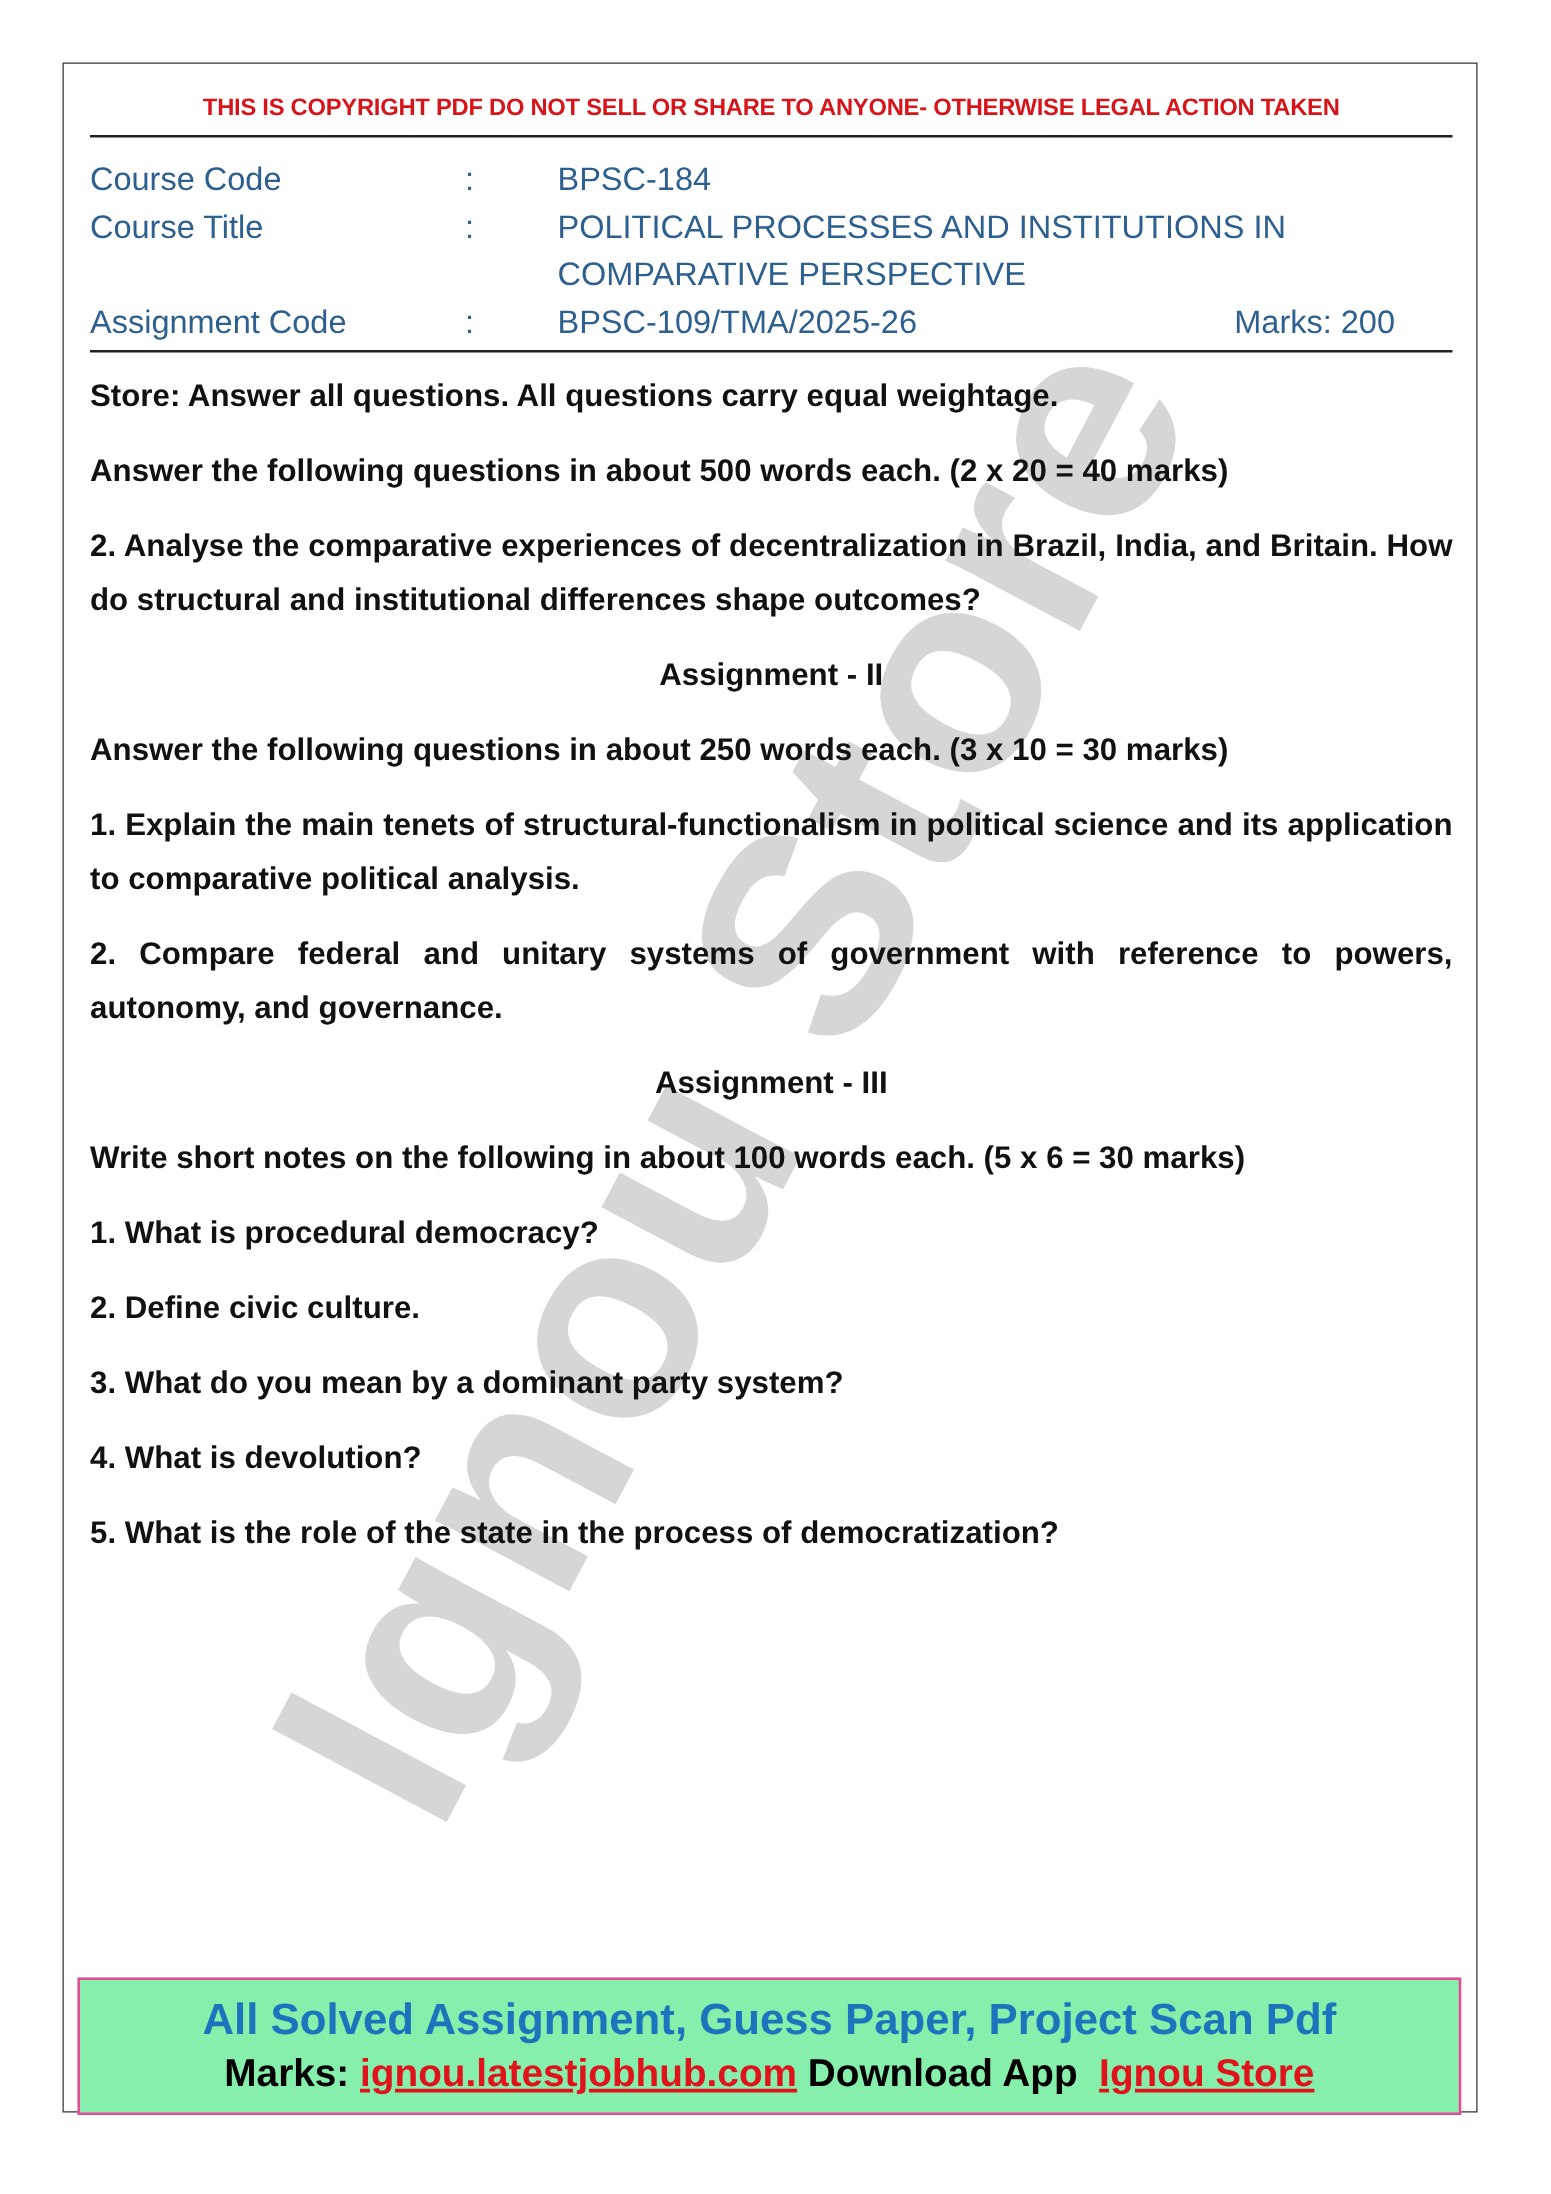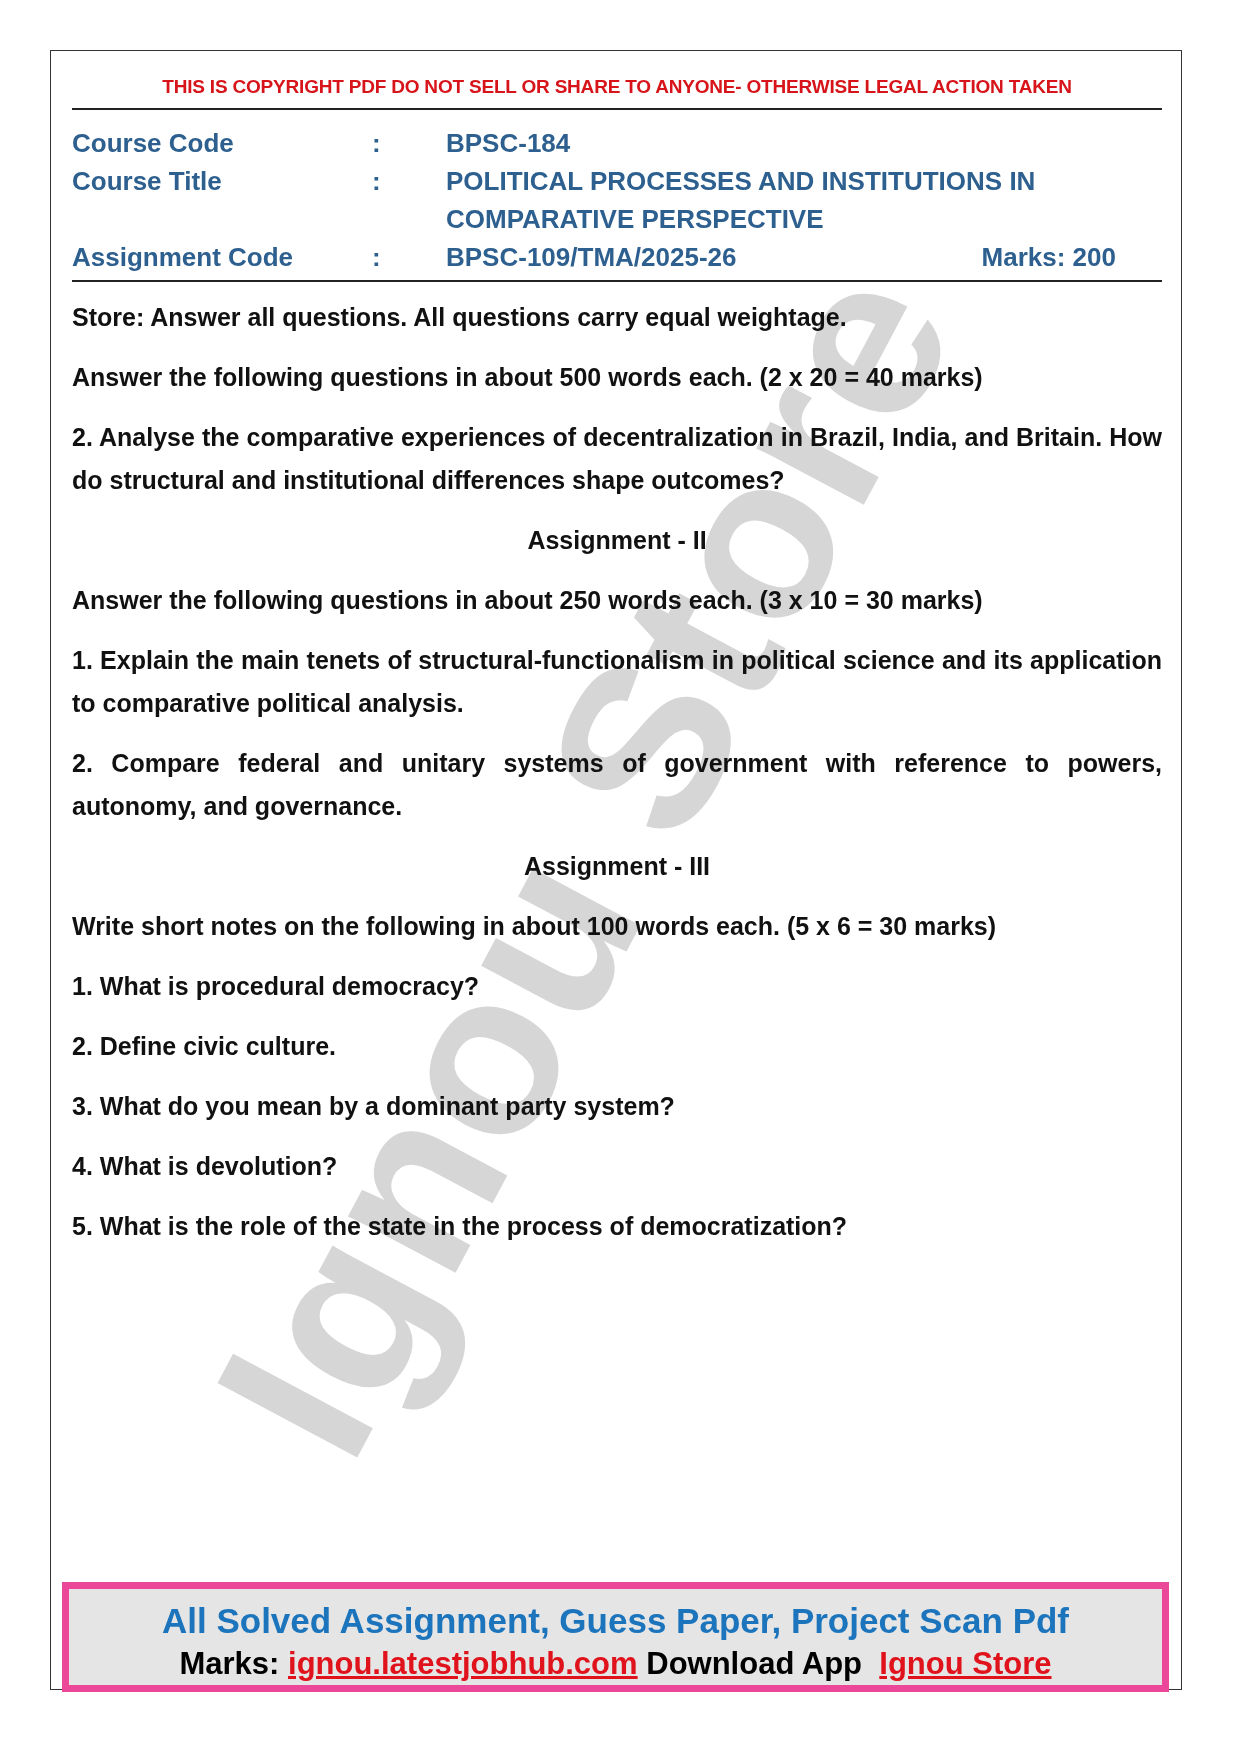--- a/index.html
+++ b/index.html
@@ -53,21 +53,21 @@
       letter-spacing: -0.2px;
     }
     .rule {
       height: 0;
       border-top: 2px solid #222;
       margin: 10px 0 0 0;
     }
     .meta {
       margin-top: 14px;
       color: #2d5f8f;
-      font-weight: bold;
+      font-weight: normal;
       font-size: 26px;
       line-height: 38px;
     }
     .meta-row {
       display: flex;
       position: relative;
     }
     .meta-label {
       width: 300px;
       flex: 0 0 300px;
@@ -103,23 +103,23 @@
       text-align: center;
       margin-top: 17px;
     }
     .gap { margin-top: 17px; }
     .footer-box {
       position: absolute;
       left: 62px;
       top: 1582px;
       width: 1107px;
       height: 110px;
-      border: 7px solid #ec4899;
+      border: 2px solid #ec4899;
       box-sizing: border-box;
-      background: #e5e5e5;
+      background: #86efac;
       z-index: 1;
       text-align: center;
     }
     .footer-line1 {
       color: #1c75bc;
       font-weight: bold;
       font-size: 35px;
       margin-top: 10px;
       line-height: 44px;
     }

